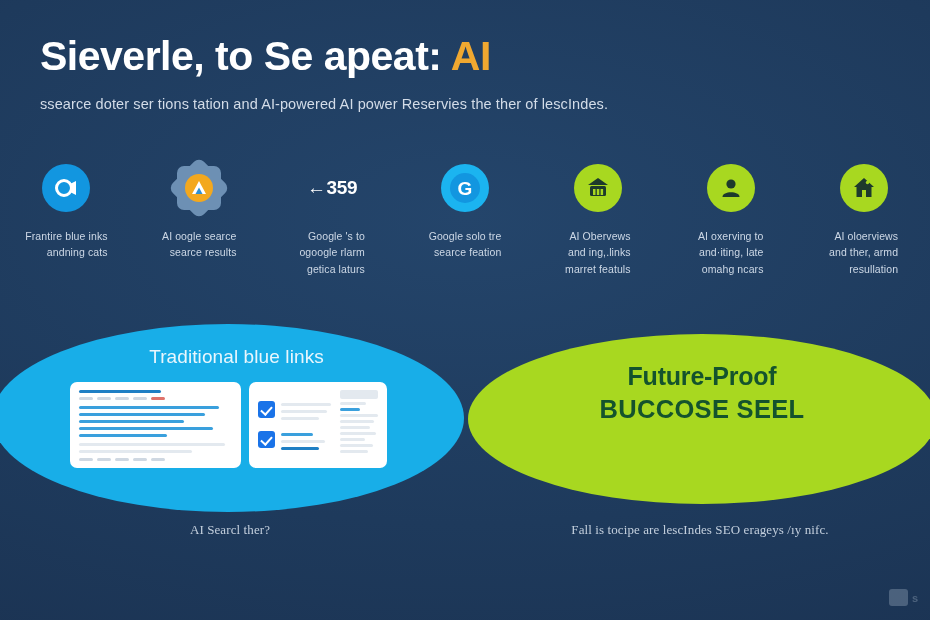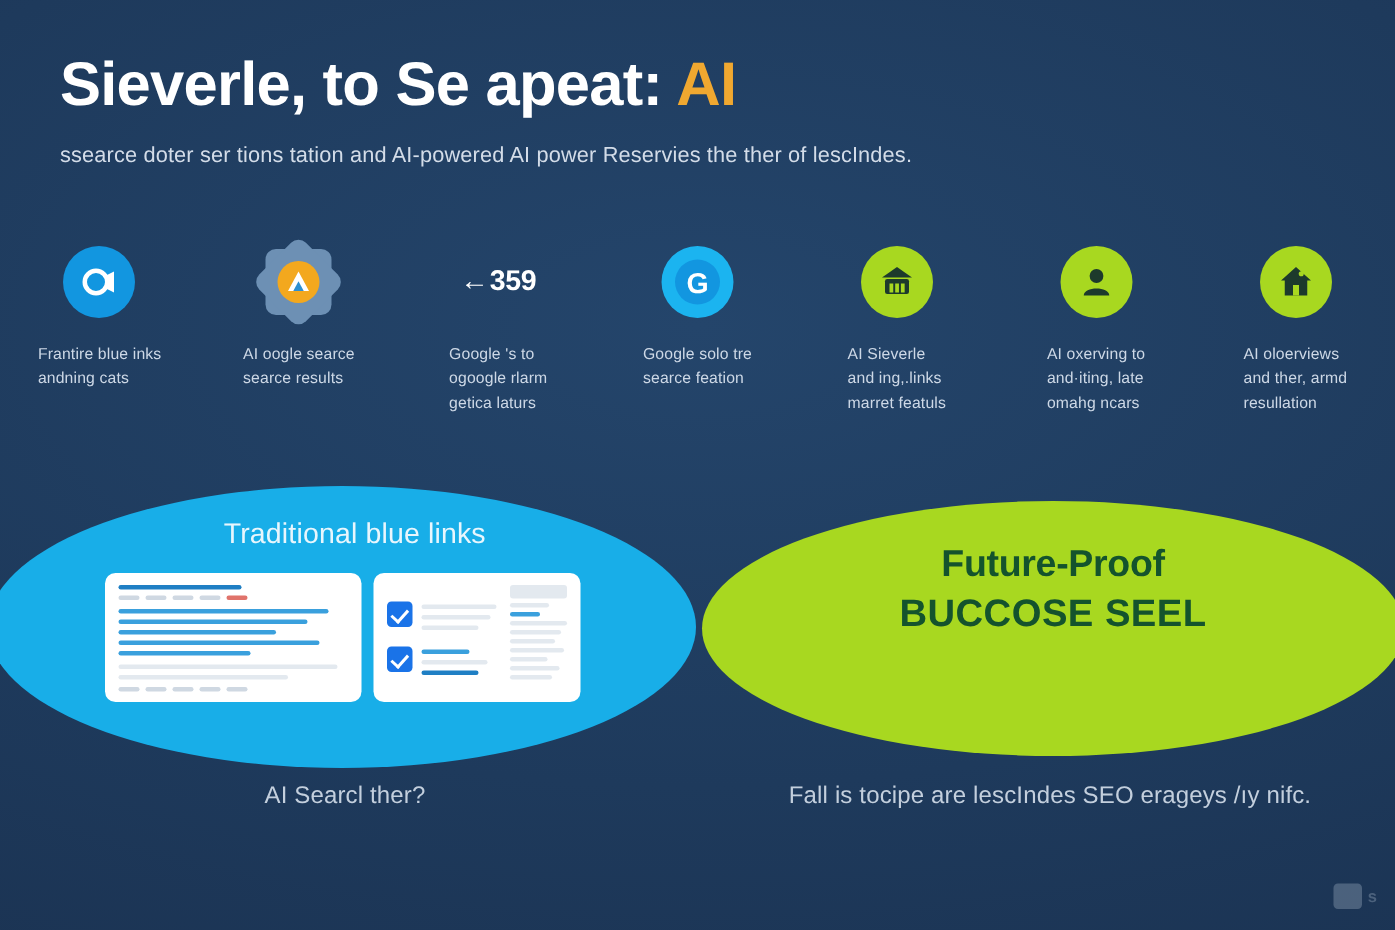--- a/index.html
+++ b/index.html
@@ -43,21 +43,21 @@
   }
   .circle{
     width:48px; height:48px; border-radius:50%;
     display:flex; align-items:center; justify-content:center;
   }
   .c-blue{ background:#1296e0; }
   .c-blue-ring{ background:#1bb4f0; }
   .c-green{ background:#a8d820; }
   .icon-label{
     font-size:10.5px; line-height:1.55; color:#cdd8e6;
-    text-align:left; max-width:104px; letter-spacing:.1px;
+    text-align:right; max-width:104px; letter-spacing:.1px;
   }
   .numeric{
     font-size:19px; font-weight:bold; color:#ffffff; letter-spacing:-.3px;
     display:flex; align-items:center; gap:1px;
   }
 
   
   .starburst{ width:50px; height:50px; position:relative; }
   .starburst .sq{
     position:absolute; inset:3px; background:#6d90b4; border-radius:7px;
@@ -115,22 +115,23 @@
   }
   .checkbox:after{
     content:""; position:absolute; left:5px; top:3px; width:5px; height:9px;
     border:solid #ffffff; border-width:0 2px 2px 0; transform:rotate(42deg);
   }
   .check-lines{ flex:1; padding-top:2px; }
   .col-side{ width:38px; display:flex; flex-direction:column; gap:3px; }
 
   
   .caption{
-    position:absolute; font-size:16px; color:#c3cfdd; text-align:center;
+    position:absolute; font-size:13px; color:#c3cfdd; text-align:center;
     letter-spacing:.1px;
+    font-family:Liberation Serif, serif;
   }
   .cap-left{ left:0; top:522px; width:460px; }
   .cap-right{ left:470px; top:522px; width:460px; }
 
   
   .watermark{
     position:absolute; right:12px; bottom:14px;
     display:flex; align-items:center; gap:4px; opacity:.30;
   }
   .wm-mark{
@@ -229,21 +230,21 @@
           <svg width="26" height="26" viewBox="0 0 26 26" aria-hidden="true">
             <path d="M13 3 L23 10 L3 10 Z" fill="#1d3a2c"></path>
             <rect x="5" y="11" width="16" height="10" rx="1.5" fill="#1d3a2c"></rect>
             <rect x="8" y="14" width="2.5" height="6" fill="#a8d820"></rect>
             <rect x="11.8" y="14" width="2.5" height="6" fill="#a8d820"></rect>
             <rect x="15.6" y="14" width="2.5" height="6" fill="#a8d820"></rect>
           </svg>
         </div>
       </div>
       <div class="icon-label">
-        <div>AI Sieverle</div>
+        <div>AI Obervews</div>
         <div>and ing,.links</div>
         <div>marret featuls</div>
       </div>
     </div>
 
     <div class="icon-item">
       <div class="icon-slot">
         <div class="circle c-green">
           <svg width="26" height="26" viewBox="0 0 26 26" aria-hidden="true">
             <circle cx="13" cy="9" r="4.6" fill="#1d3a2c"></circle>

